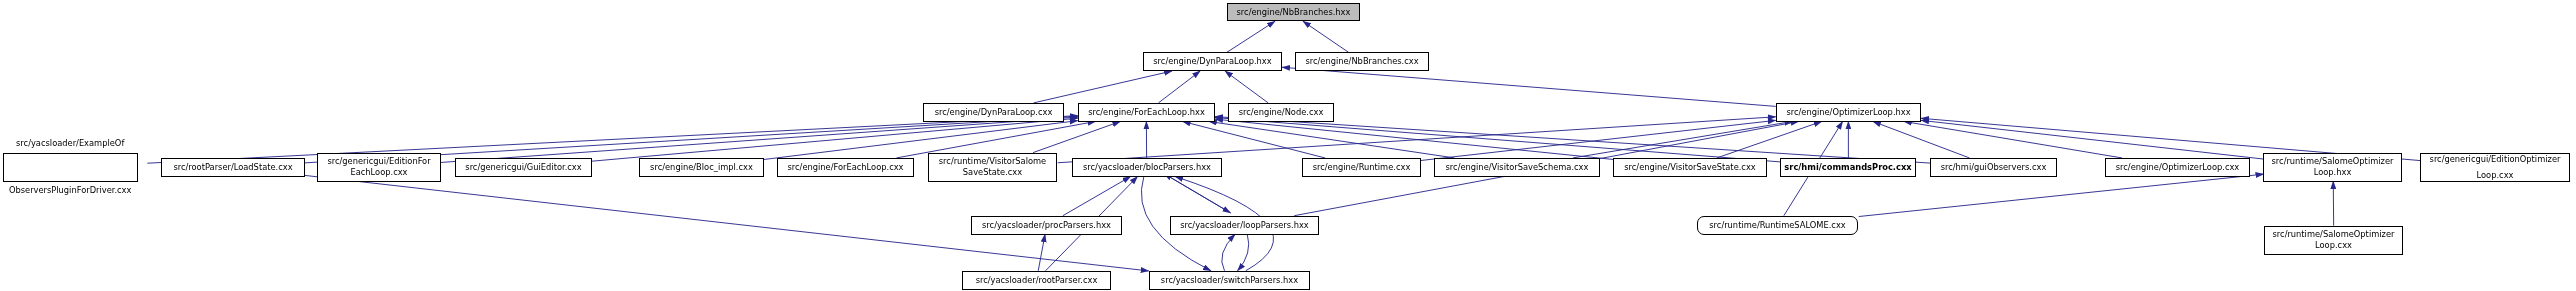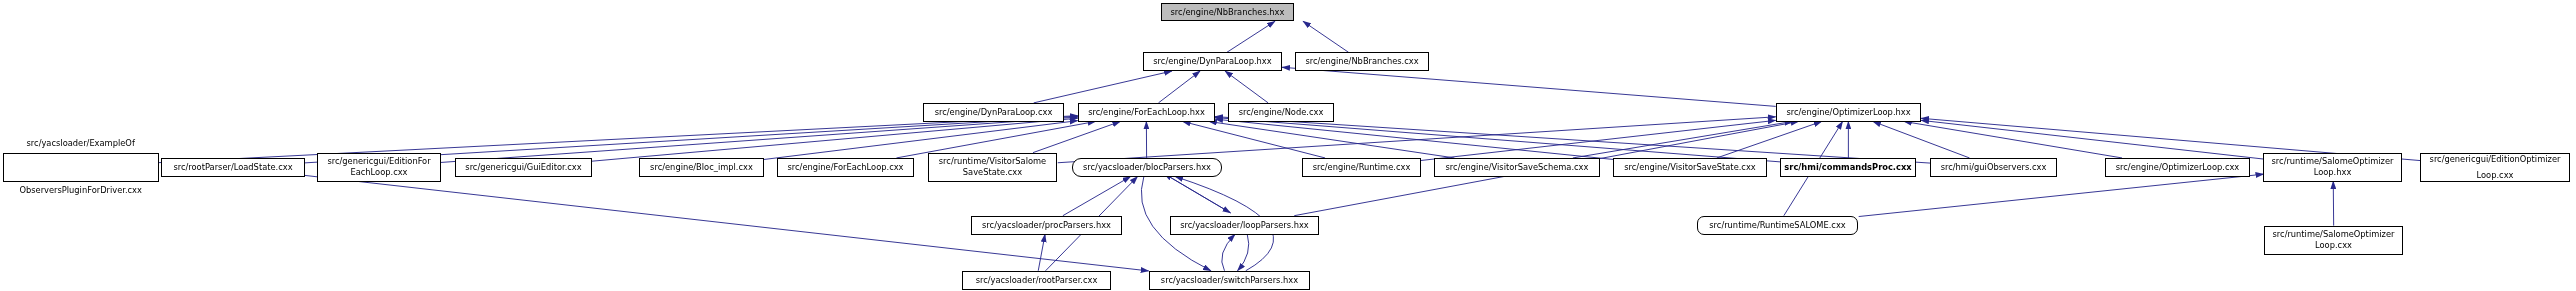--- a/index.html
+++ b/index.html
@@ -78,42 +78,42 @@
       <path d="M1854.3045706450719,320.6933342842006 L1754.2758350128881,261.6933342842006" fill="none" stroke="#28288c" stroke-width="1.4" marker-end="url(#arrow)"></path>
       <path d="M1754.2758350128881,261.6933342842006 L1854.3045706450719,320.6933342842006" fill="none" stroke="#28288c" stroke-width="1.4" marker-end="url(#arrow)"></path>
       <path d="M1877.341463414634,408 Q1998,340 1770.9545454545455,266" fill="none" stroke="#28288c" stroke-width="1.4" marker-end="url(#arrow)"></path>
       <path d="M1723.784946236559,266 Q1700,345 1824.7727272727273,408" fill="none" stroke="#28288c" stroke-width="1.4" marker-end="url(#arrow)"></path>
       <path d="M1845.325,408 Q1832,382 1861.3372093023256,353" fill="none" stroke="#28288c" stroke-width="1.4" marker-end="url(#arrow)"></path>
       <path d="M1879.5697674418604,353 Q1888,382 1864.925,408" fill="none" stroke="#28288c" stroke-width="1.4" marker-end="url(#arrow)"></path>
       <path d="M1564.6144578313254,408 L1574.8855421686746,353" fill="none" stroke="#28288c" stroke-width="1.4" marker-end="url(#arrow)"></path>
       <path d="M1575.6705882352942,408 L1714.3294117647058,266" fill="none" stroke="#28288c" stroke-width="1.4" marker-end="url(#arrow)"></path>
       <path d="M459,264.280292942743 L1731,408.24833555259653" fill="none" stroke="#28288c" stroke-width="1.4" marker-end="url(#arrow)"></path>
     </svg>
-    <div class="gnode root" style="left: 1161px; top: 2.7px; width: 133px; height: 18.6px;">
+    <div class="gnode root" style="left: 1227px; top: 2.7px; width: 133px; height: 18.6px;">
       <div>src/engine/NbBranches.hxx</div>
     </div>
     <div class="gnode" style="left: 1143px; top: 52px; width: 139px; height: 18.6px;">
       <div>src/engine/DynParaLoop.hxx</div>
     </div>
     <div class="gnode" style="left: 1295px; top: 52px; width: 134px; height: 18.6px;">
       <div>src/engine/NbBranches.cxx</div>
     </div>
     <div class="gnode" style="left: 923px; top: 103px; width: 141px; height: 18.6px;">
       <div>src/engine/DynParaLoop.cxx</div>
     </div>
     <div class="gnode" style="left: 1078px; top: 103px; width: 137px; height: 18.6px;">
       <div>src/engine/ForEachLoop.hxx</div>
     </div>
     <div class="gnode" style="left: 1228px; top: 103px; width: 106px; height: 18.6px;">
       <div>src/engine/Node.cxx</div>
     </div>
     <div class="gnode" style="left: 1776px; top: 103px; width: 145px; height: 18.6px;">
       <div>src/engine/OptimizerLoop.hxx</div>
     </div>
-    <div class="gnode" style="left: 2.7px; top: 153px; width: 156px; height: 28.5px; gap: 36px;">
+    <div class="gnode" style="left: 2.7px; top: 153px; width: 135px; height: 28.5px; gap: 36px;">
       <div>src/yacsloader/ExampleOf</div>
       <div>ObserversPluginForDriver.cxx</div>
     </div>
     <div class="gnode" style="left: 161px; top: 158px; width: 144px; height: 18.6px;">
       <div>src/rootParser/LoadState.cxx</div>
     </div>
     <div class="gnode" style="left: 317px; top: 153px; width: 124px; height: 28.5px;">
       <div>src/genericgui/EditionFor</div>
       <div>EachLoop.cxx</div>
     </div>
@@ -123,21 +123,21 @@
     <div class="gnode" style="left: 639px; top: 158px; width: 125px; height: 18.6px;">
       <div>src/engine/Bloc_impl.cxx</div>
     </div>
     <div class="gnode" style="left: 777px; top: 158px; width: 137px; height: 18.6px;">
       <div>src/engine/ForEachLoop.cxx</div>
     </div>
     <div class="gnode" style="left: 928px; top: 153px; width: 129px; height: 28.5px;">
       <div>src/runtime/VisitorSalome</div>
       <div>SaveState.cxx</div>
     </div>
-    <div class="gnode" style="left: 1072px; top: 158px; width: 150px; height: 18.6px; border-radius: 9px;">
+    <div class="gnode" style="left: 1072px; top: 158px; width: 150px; height: 18.6px;">
       <div>src/yacsloader/blocParsers.hxx</div>
     </div>
     <div class="gnode" style="left: 1302px; top: 158px; width: 119px; height: 18.6px;">
       <div>src/engine/Runtime.cxx</div>
     </div>
     <div class="gnode" style="left: 1434px; top: 158px; width: 166px; height: 18.6px;">
       <div>src/engine/VisitorSaveSchema.cxx</div>
     </div>
     <div class="gnode" style="left: 1613px; top: 158px; width: 154px; height: 18.6px;">
       <div>src/engine/VisitorSaveState.cxx</div>

